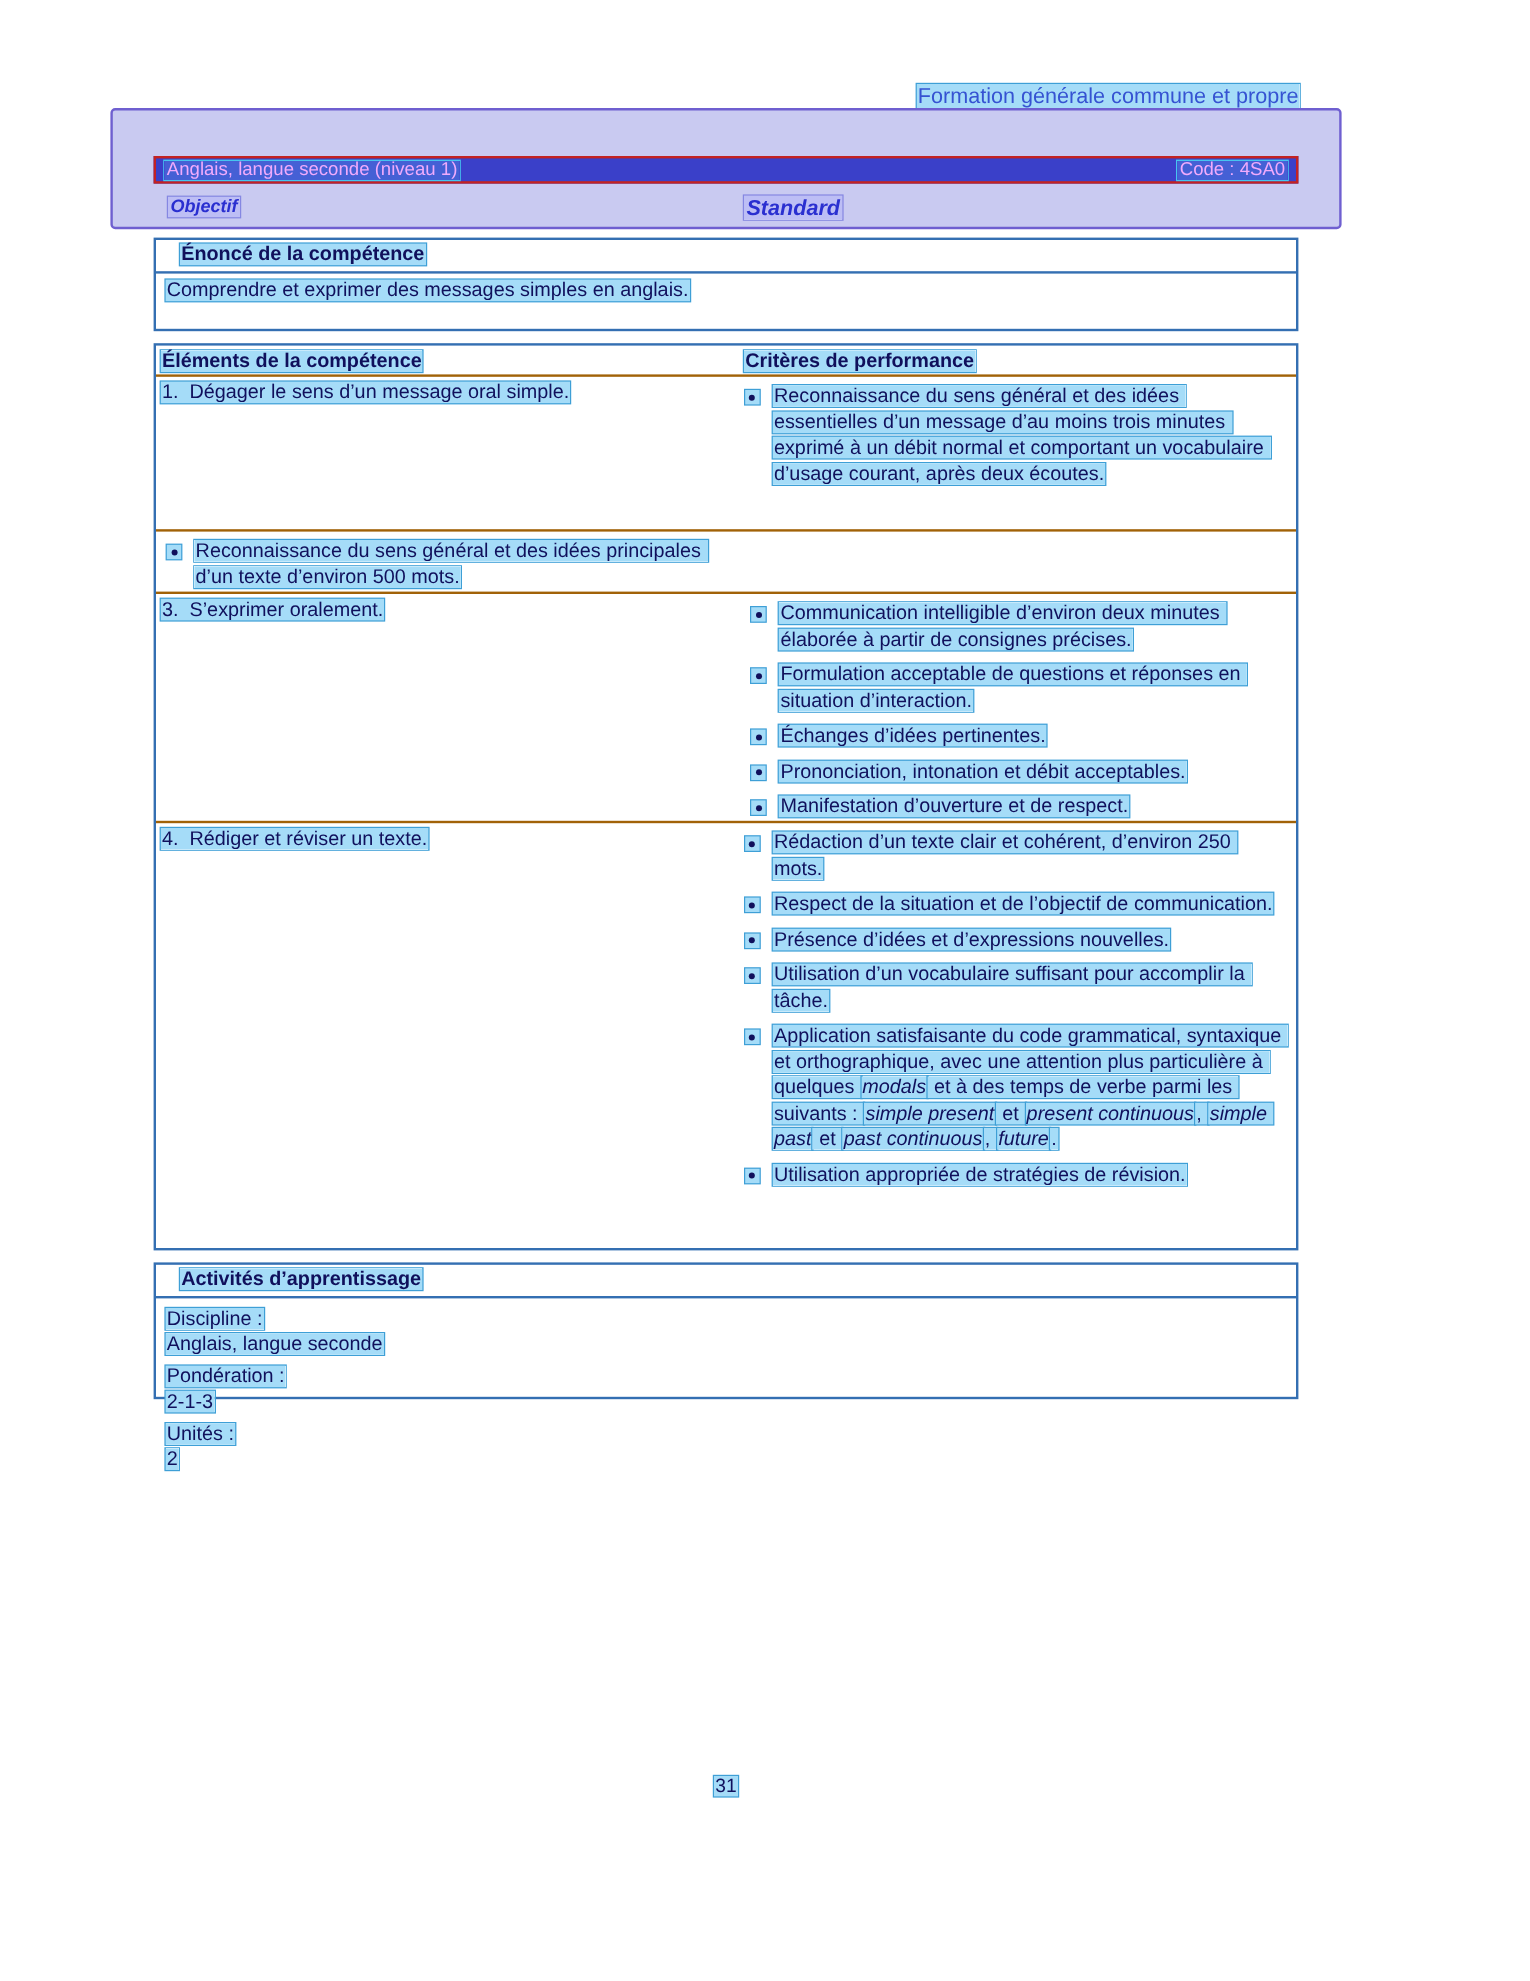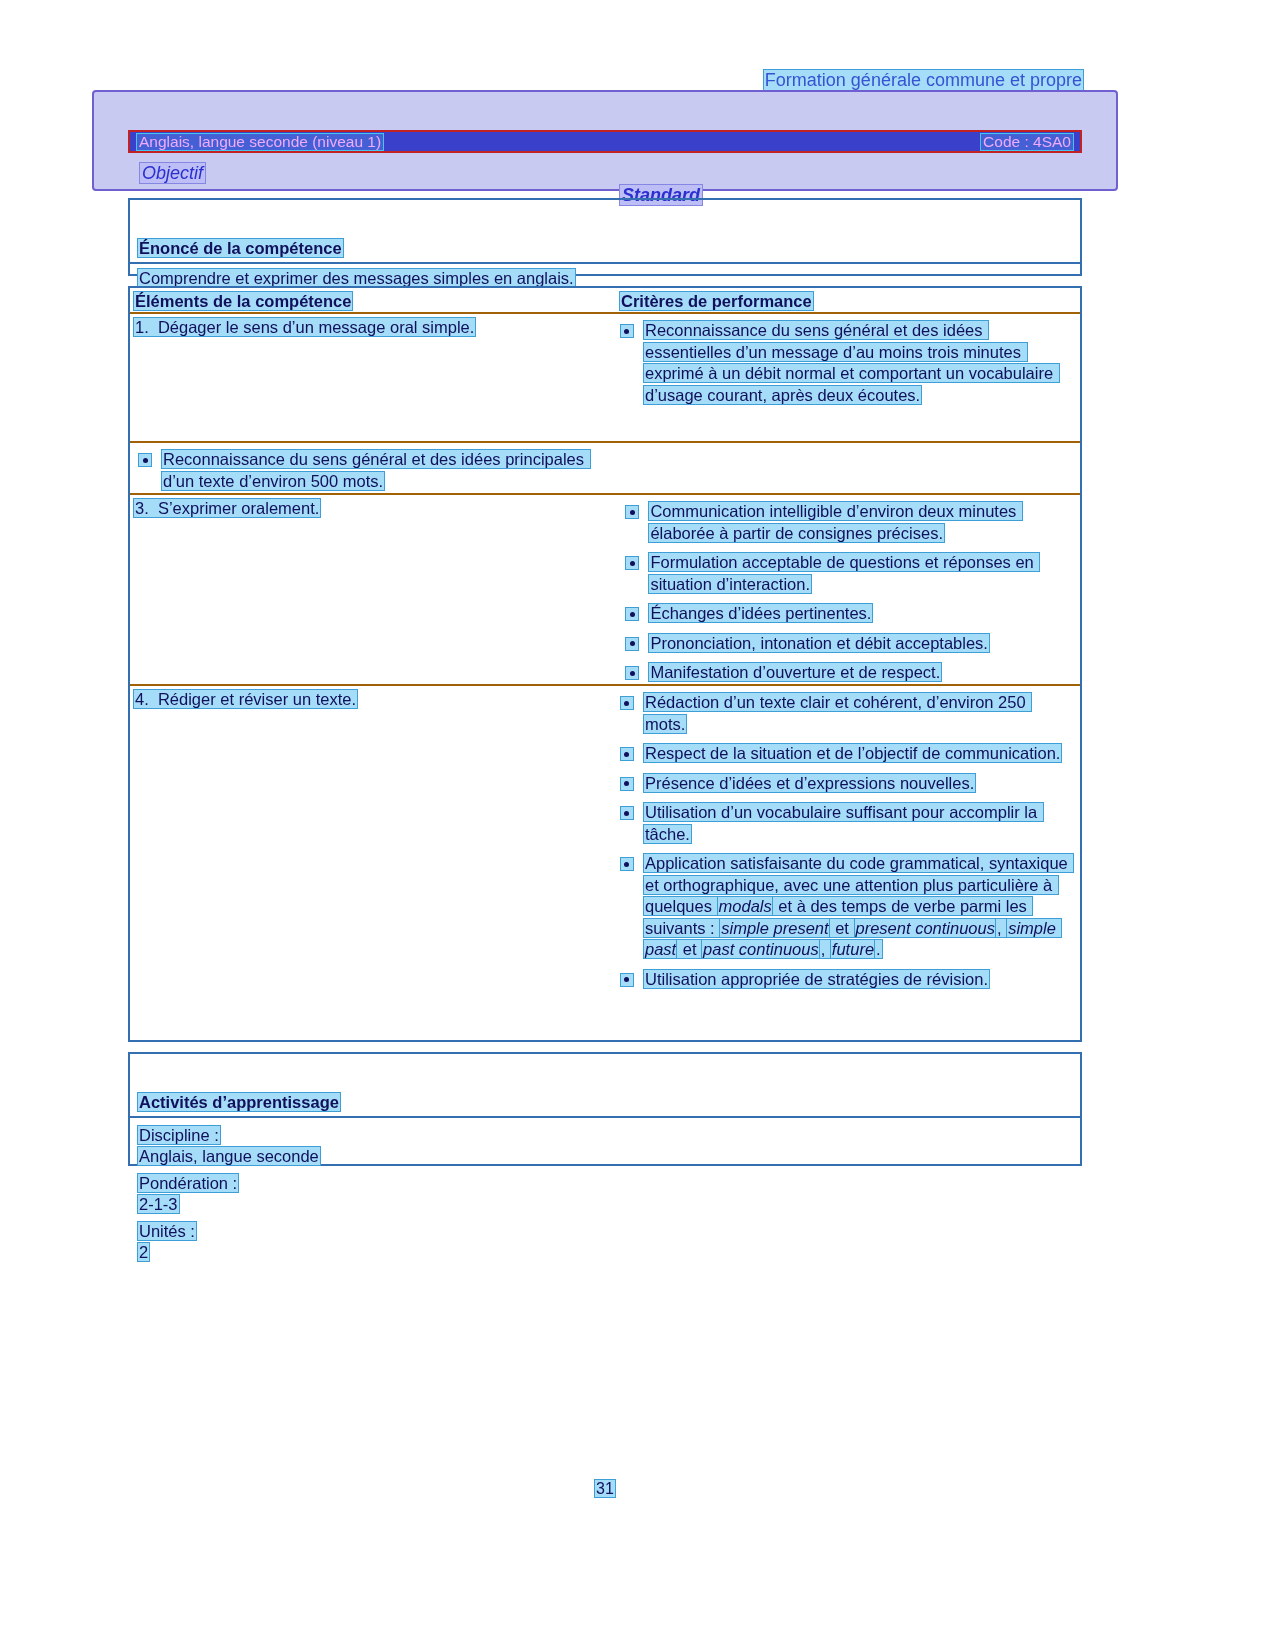--- a/index.html
+++ b/index.html
@@ -31,28 +31,28 @@
   .title-box{
     position:absolute;left:92px;top:90px;width:1026px;height:101px;
     background:#c9caf1;border:2px solid #6f5fd0;border-radius:4px;box-sizing:border-box;
   }
   .code-bar{
     position:absolute;left:34px;top:38px;width:954px;height:23px;
     background:#3a40c9;border:2px solid #c32222;box-sizing:border-box;
     display:flex;justify-content:space-between;align-items:center;
     padding:0 7px;font-size:15.5px;line-height:16px;color:#ffffff;
   }
-  .objectif{position:absolute;left:46px;top:70px;font-size:18px;line-height:22px;font-weight:normal;font-style:italic;color:#2a2fd0;}
-  .standard{position:absolute;left:526px;top:70px;font-size:18px;line-height:22px;font-weight:bold;font-style:italic;color:#2a2fd0;margin-top:22px;}
+  .objectif{position:absolute;left:46px;top:70px;font-size:15px;line-height:22px;font-weight:bold;font-style:italic;color:#2a2fd0;}
+  .standard{position:absolute;left:526px;top:70px;font-size:18px;line-height:22px;font-weight:bold;font-style:italic;color:#2a2fd0;}
 
   .tbl{
     position:absolute;left:128px;width:954px;border:2px solid #346fb2;
     box-sizing:border-box;background:transparent;
   }
-  .tbl-hdr{border-bottom:2px solid #346fb2;padding:2px 8px;font-weight:bold;overflow:hidden;margin-top:36px;}
+  .tbl-hdr{border-bottom:2px solid #346fb2;padding:2px 20px;font-weight:bold;overflow:hidden;}
   #tbl1{top:198px;height:78px;}
   .enonce-body{width:478px;padding:4px 8px;box-sizing:border-box;}
   .enonce-inner{width:462px;}
 
   #tbl2{top:286px;height:756px;}
   .trow{display:flex;overflow:hidden;box-sizing:border-box;}
   .trow + .trow{border-top:2px solid #a16207;}
   .hrow{height:24px;font-weight:bold;}
   .r1{height:129px;}
   .r2{height:52px;}

